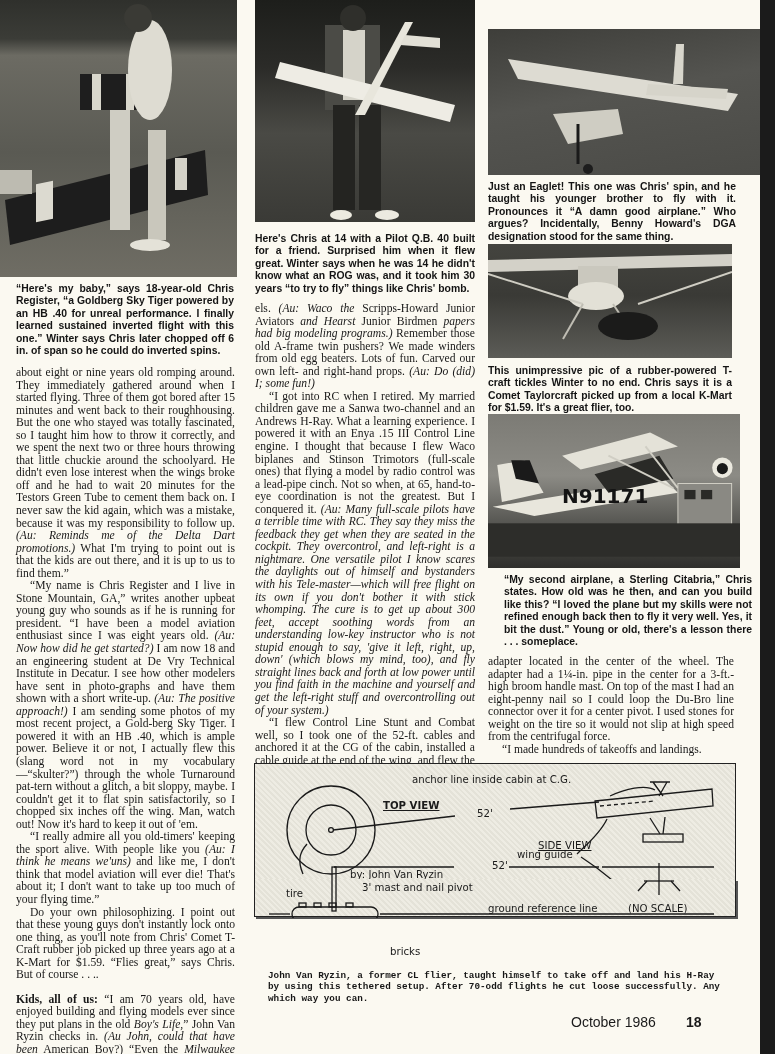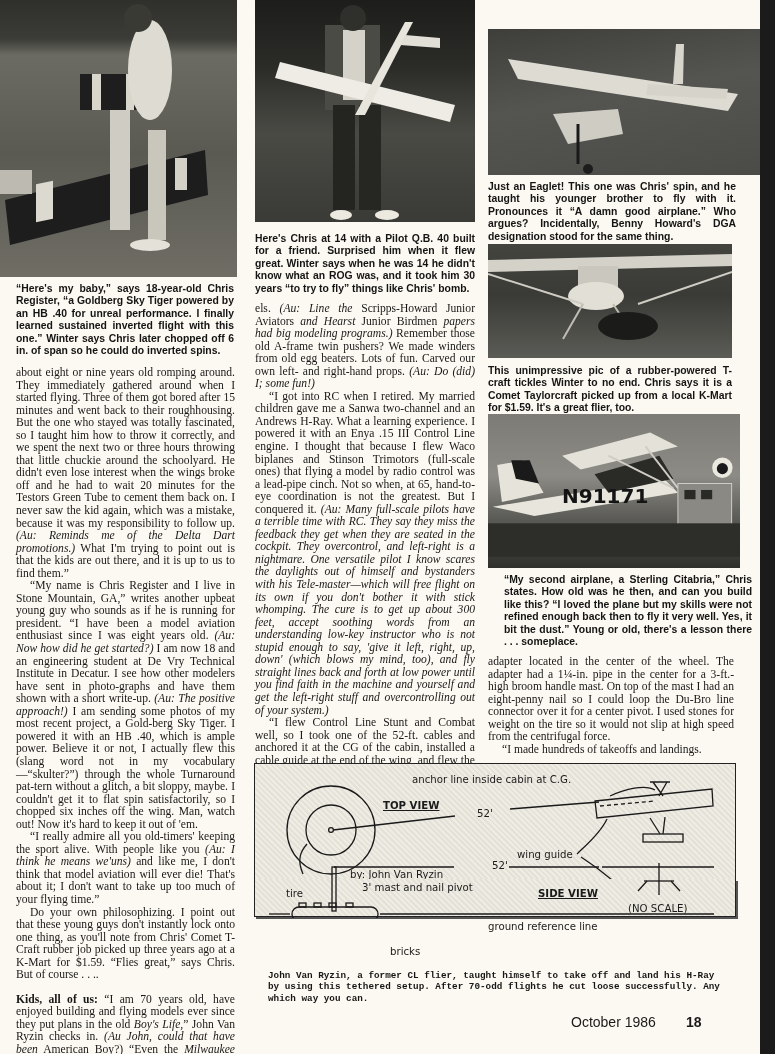--- a/index.html
+++ b/index.html
@@ -149,21 +149,21 @@
   <p class="indent">
     <span>Do your own philosophizing. I point out that these young guys don't instantly lock onto one thing, as you'll note from Chris' Comet T-Craft rubber job picked up three years ago at a K-Mart for $1.59. “Flies great,” says Chris. But of course . . ..</span>
   </p>
   <p class="gap">
     <b>Kids, all of us:</b><span> “I am 70 years old, have enjoyed building and flying models ever since they put plans in the old </span><i>Boy's Life</i><span>,” John Van Ryzin checks in. </span><i>(Au John, could that have been</i><span> American Boy?) “Even the </span><i>Milwaukee Journal</i>
   </p>
 </div>
 
 <div class="body-text" style="left:255px;top:303px;width:220px;">
   <p>
-    <span>els. </span><i>(Au: Line the </i><span>Scripps-Howard</span><span> Junior Aviators</span><i> and Hearst </i><span>Junior Birdmen</span><i> papers had big modeling programs.)</i><span> Remember those old A-frame twin pushers? We made winders from old egg beaters. Lots of fun. Carved our own left- and right-hand props. </span><i>(Au: Do (did) I; some fun!)</i>
+    <span>els. </span><i>(Au: Waco the </i><span>Scripps-Howard</span><span> Junior Aviators</span><i> and Hearst </i><span>Junior Birdmen</span><i> papers had big modeling programs.)</i><span> Remember those old A-frame twin pushers? We made winders from old egg beaters. Lots of fun. Carved our own left- and right-hand props. </span><i>(Au: Do (did) I; some fun!)</i>
   </p>
   <p class="indent">
     <span>“I got into RC when I retired. My married children gave me a Sanwa two-channel and an Andrews H-Ray. What a learning experience. I powered it with an Enya .15 III Control Line engine. I thought that because I flew Waco biplanes and Stinson Trimotors (full-scale ones) that flying a model by radio control was a lead-pipe cinch. Not so when, at 65, hand-to-eye coordination is not the greatest. But I conquered it. </span><i>(Au: Many full-scale pilots have a terrible time with RC. They say they miss the feedback they get when they are seated in the cockpit. They overcontrol, and left-right is a nightmare. One versatile pilot I know scares the daylights out of himself and bystanders with his Tele-master—which will free flight on its own if you don't bother it with stick whomping. The cure is to get up about 300 feet, accept soothing words from an understanding low-key instructor who is not stupid enough to say, 'give it left, right, up, down' (which blows my mind, too), and fly straight lines back and forth at low power until you find faith in the machine and yourself and get the left-right stuff and overcontrolling out of your system.)</i>
   </p>
   <p class="indent">
     <span>“I flew Control Line Stunt and Combat well, so I took one of the 52-ft. cables and anchored it at the CG of the cabin, installed a cable guide at the end of the wing, and flew the H-Ray off a schoolyard parking lot like a C.C.W. Control Line. I used the spare tire of my car with an</span>
   </p>
 </div>
 
 <div class="body-text" style="left:488px;top:656px;width:246px;">
@@ -223,21 +223,21 @@
     <line x1="405" y1="0" x2="405" y2="32"></line>
     <line x1="390" y1="18" x2="420" y2="18"></line>
     <path d="M 393 18 L 384 28 M 417 18 L 426 28"></path>
     <line x1="15" y1="51" x2="36" y2="51"></line>
     <line x1="126" y1="51" x2="460" y2="51"></line>
   </g>
 </svg>
 <span class="dlabel" style="left:492px;top:860px;">52'</span>
 <span class="dlabel" style="left:286px;top:888px;">tire</span>
 <span class="dlabel" style="left:362px;top:882px;">3' mast and nail pivot</span>
-<span class="dlabel u" style="left:538px;top:888px;font-weight:bold;">SIDE VIEW</span>
+<span class="dlabel u" style="left:538px;top:840px;font-weight:normal;">SIDE VIEW</span>
 <span class="dlabel" style="left:390px;top:946px;">bricks</span>
-<span class="dlabel" style="left:488px;top:903px;margin-top:18px;">ground reference line</span>
+<span class="dlabel" style="left:488px;top:903px;">ground reference line</span>
 <span class="dlabel" style="left:628px;top:903px;">(NO SCALE)</span>
 
 <div class="diagram-caption" style="top:970px;font-family:Liberation Mono, monospace;">John Van Ryzin, a former CL flier, taught himself to take off and land his H-Ray by using this tethered setup. After 70-odd flights he cut loose successfully. Any which way you can.</div>
 
 <div class="footer" style="left:571px;top:1036px;transform:translateY(-22px);">October 1986</div>
 <div class="footer" style="left:686px;top:1036px;font-weight:bold;transform:translateY(-22px);">18</div>
 
 </body></html>

